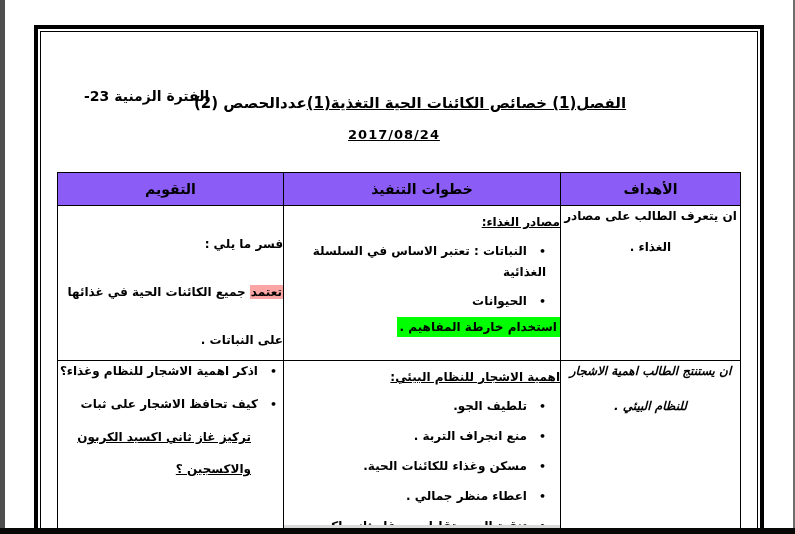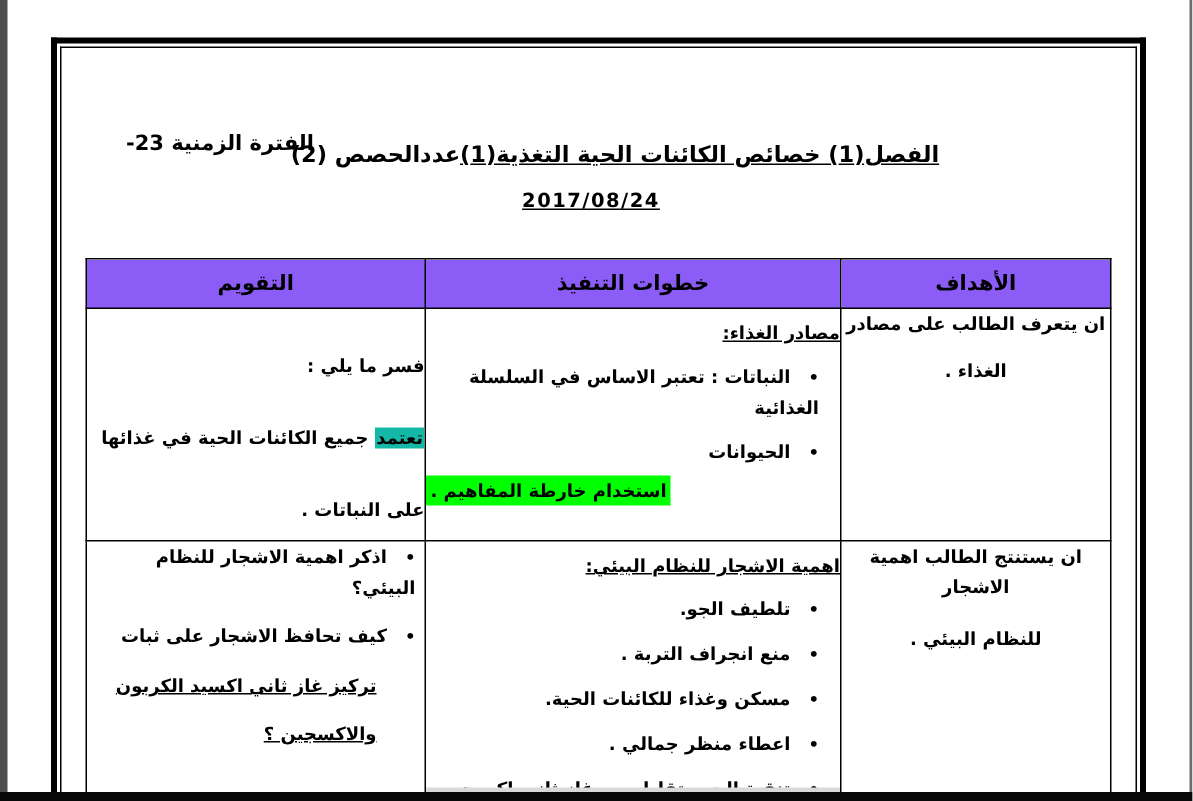--- a/index.html
+++ b/index.html
@@ -33,38 +33,38 @@
   .col-steps{width:277px;}
   .col-eval{width:226px;}
   tr.r1 td{height:106px;}
   tr.r2 td{height:210px;}
   .cell{font-size:12px;line-height:20px;direction:rtl;}
   
   .obj{text-align:center;}
   .obj1{padding-top:26px;}
   .obj1 div{margin-bottom:11px;}
   .obj2{padding-top:62px;}
-  .obj2 div{margin-bottom:15px;}
+  .obj2 div{margin-bottom:15px;font-style:italic;}
   
   .steps{position:relative;padding:0 8px;}
   .hd{text-decoration:underline;padding-top:6px;}
   .bl{padding-right:14px;margin-top:9px;}
   .bl::before{content:"•";margin-left:12px;font-size:11px;}
-  .note-wrap{text-align:left;margin-top:5px;}
+  .note-wrap{text-align:right;margin-top:5px;}
   .hl{background:#00ff00;padding:0 3px;display:inline-block;}
   .gray-block{position:absolute;left:0;right:0;bottom:0;height:46px;background:#d9d9d9;}
   .gray-dot{text-align:right;padding:2px 46px 0 0;line-height:16px;}
   .gray-note{text-align:center;margin-top:1px;}
   
   .eval1{padding:12px 10px 0;text-align:right;}
   .eval1 div{margin-bottom:10px;margin-top:28px;}
   .eval2{padding:42px 6px 0;text-align:right;}
   .eval2 .bl{margin-top:0;margin-bottom:12px;padding-right:6px;}
   .eval2 .cont{padding-right:32px;margin-bottom:12px;text-decoration:underline;}
-  .pale{background:#14b8a6;padding:0 1px;}
+  .pale{background:#fca5a5;padding:0 1px;}
 </style>
 </head>
 <body>
 
 <div class="edge-left"></div>
 <div class="edge-right"></div>
 <div class="edge-bottom"></div>
 
 <div class="frame">
   <div class="frame-inner"></div>
@@ -122,21 +122,21 @@
       <div class="bl">اعطاء منظر جمالي .</div>
       <div class="bl">تنقية الجو وتقليل من غاز ثاني اكسيد الكربون</div>
       <div class="gray-block">
         <div class="gray-dot">.</div>
         <div class="gray-note">
           <span class="hl">استخدام اسلوب النقاش والحوار.</span>
         </div>
       </div>
     </td>
     <td class="cell eval2">
-      <div class="bl">اذكر اهمية الاشجار للنظام البيئي؟</div>
+      <div class="bl">اذكر اهمية الاشجار للنظام وغذاء؟</div>
       <div class="bl">كيف تحافظ الاشجار على ثبات</div>
       <div class="cont">تركيز غاز ثاني اكسيد الكربون</div>
       <div class="cont">والاكسجين ؟</div>
     </td>
   </tr>
 
 </tbody>
   </table>
 
 </body></html>

